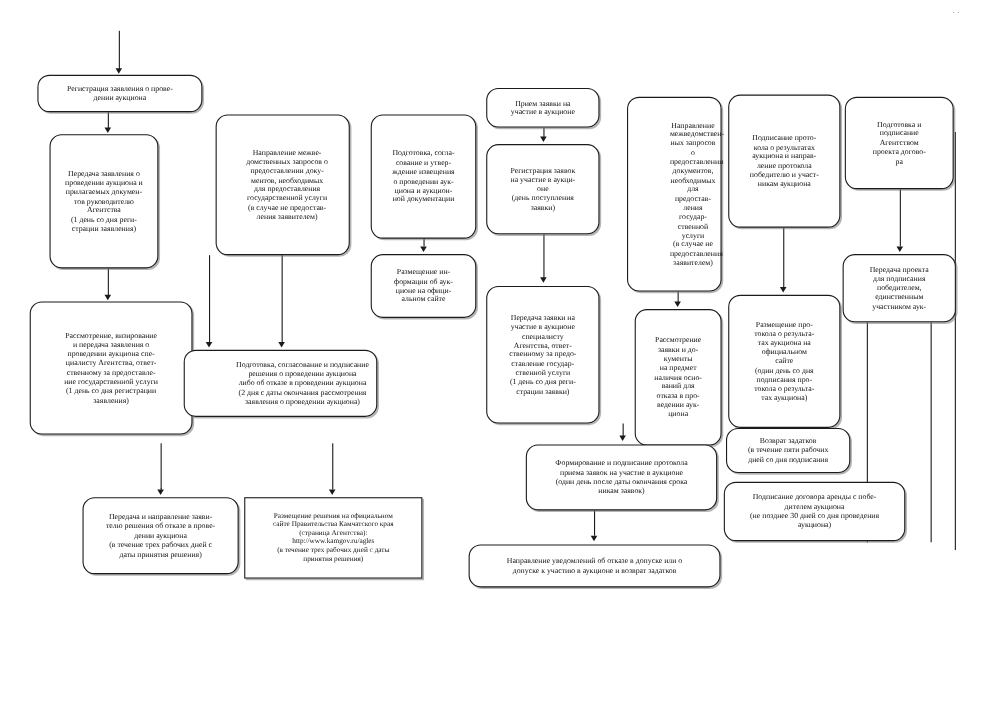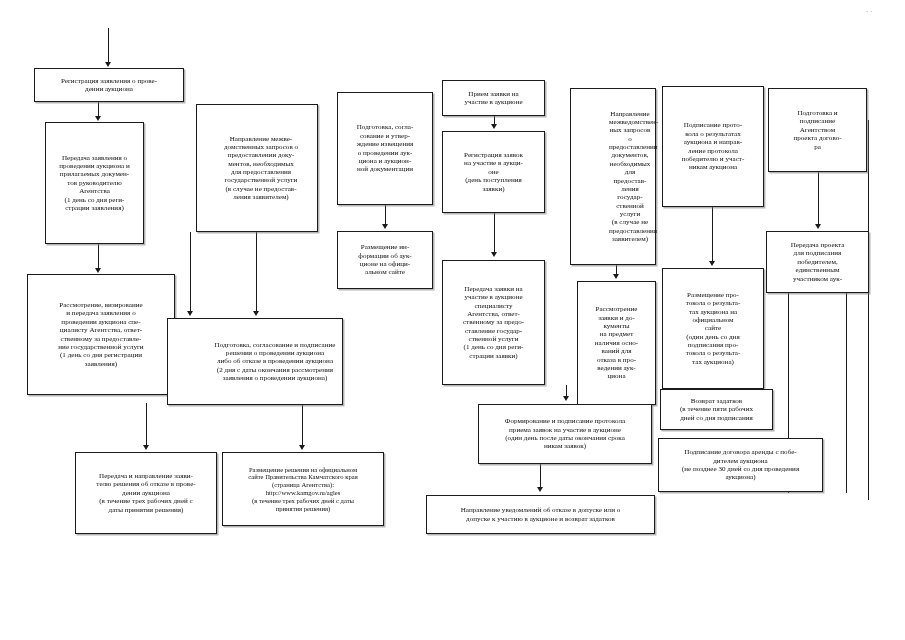--- a/index.html
+++ b/index.html
@@ -31,21 +31,21 @@
     line-height: 1.18;
     color: #111111;
     box-shadow: 1.5px 1.5px 0 rgba(120,120,120,0.55);
   }
   .node span {
     display: block;
     width: 100%;
     white-space: pre-line;
   }
   .fs65 { font-size: 6.6px; }
-  .fs7  { font-size: 7.1px; }
+  .fs7  { font-size: 7.1px; border-radius: 11px; }
 
   
   .vline, .hline {
     position: absolute;
     background: #1b1b1b;
   }
   .vline { width: 1px; }
   .hline { height: 1px; }
   .arrow {
     position: absolute;
@@ -154,46 +154,46 @@
     <span>Направление межве-
 домственных запросов о
 предоставлении доку-
 ментов, необходимых
 для предоставления
 государственной услуги
 (в случае не предостав-
 ления заявителем)</span>
   </div>
 
-  <div class="node fs7" style="left:167px; top:318px; width:176px; height:87px;padding-left:44px;">
+  <div class="node fs7" style="left:167px; top:318px; width:176px; height:61px;padding-left:44px;">
     <span>Подготовка, согласование и подписание
 решения о проведении аукциона
 либо об отказе в проведении аукциона
 (2 дня с даты окончания рассмотрения
 заявления о проведении аукциона)</span>
   </div>
 
-  <div class="node fs7" style="left:75px; top:452px; width:142px; height:82px;">
+  <div class="node fs7" style="left:75px; top:452px; width:142px; height:70px;">
     <span>Передача и направление заяви-
 телю решения об отказе в прове-
 дении аукциона
 (в течение трех рабочих дней с
 даты принятия решения)</span>
   </div>
 
   <div class="node fs65" style="left:222px; top:452px; width:162px; height:74px;">
     <span>Размещение решения на официальном
 сайте Правительства Камчатского края
 (страница Агентства):
 http://www.kamgov.ru/agles
 (в течение трех рабочих дней с даты
 принятия решения)</span>
   </div>
 
-  <div class="node fs7" style="left:337px; top:92px; width:96px; height:113px;">
+  <div class="node fs7" style="left:337px; top:104px; width:96px; height:113px;">
     <span>Подготовка, согла-
 сование и утвер-
 ждение извещения
 о проведении аук-
 циона и аукцион-
 ной документации</span>
   </div>
 
   <div class="node fs7" style="left:337px; top:231px; width:96px; height:58px;">
     <span>Размещение ин-

